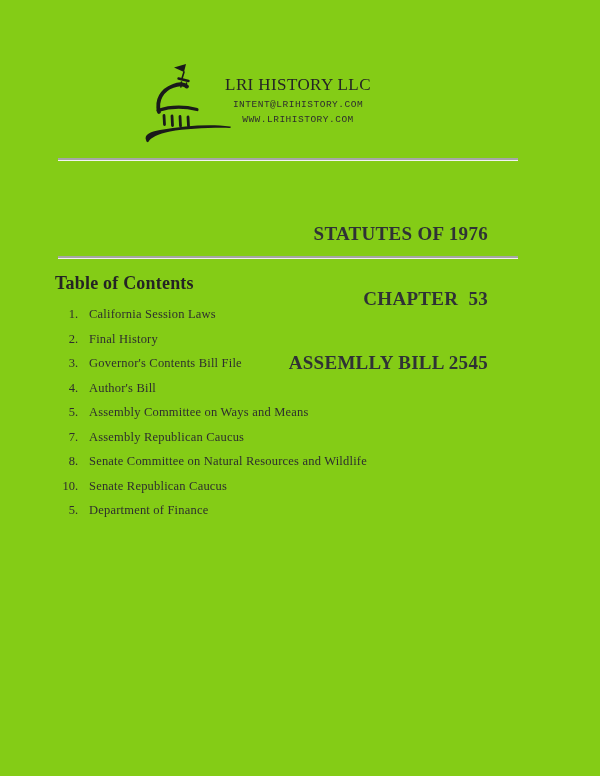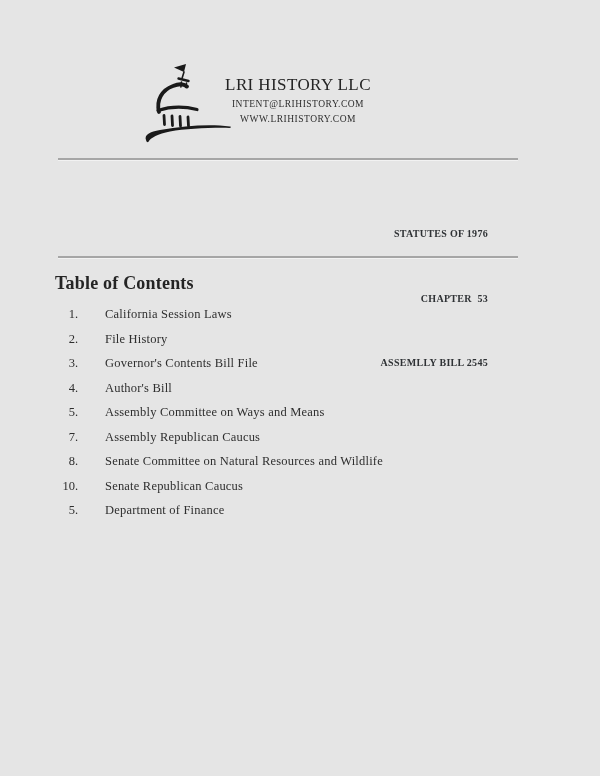--- a/index.html
+++ b/index.html
@@ -4,75 +4,75 @@
 <style>
   * { margin: 0; padding: 0; box-sizing: border-box; }
   html, body { background: #ffffff; }
   body {
     width: 600px; height: 776px;
     font-family: "Liberation Serif", "DejaVu Serif", serif;
     color: #2b2b2b;
     position: relative;
     overflow: hidden;
   }
-  .page { position: absolute; inset: 0; background: #e5e5e5; }
+  .page { position: absolute; inset: 0; background: #84cc16; }
 
   
   .logo {
     position: absolute; left: 138px; top: 60px;
     width: 100px; height: 88px;
   }
   .letterhead {
     position: absolute; left: 208px; top: 75px; width: 180px;
     text-align: center;
   }
   .company {
     font-size: 17px; line-height: 19px;
     letter-spacing: 0.4px; color: #242424;
   }
   .contact {
     font-size: 9.5px; line-height: 15px;
     letter-spacing: 0.5px; color: #2e2e2e;
   }
-  .contact-group { margin-top: 3px; }
+  .contact-group { margin-top: 3px; font-family: Liberation Mono, monospace; }
 
   
   .rule {
     position: absolute; left: 58px; width: 460px; height: 0;
     border: none; border-top: 2px solid #a6a6a6;
     box-shadow: 0 1px 0 #f2f2f2;
   }
   .rule-1 { top: 158px; }
   .rule-2 { top: 256px; }
 
   
   .case-block {
     position: absolute; top: 180px; right: 112px;
     text-align: right;
-    font-weight: bold; font-size: 10px; line-height: 21.5px;
+    font-weight: bold; font-size: 19px; line-height: 21.5px;
     letter-spacing: 0.3px; color: #2f3235;
     white-space: pre;
   }
 
   
   .toc-title {
     position: absolute; left: 55px; top: 273px;
     font-size: 18px; font-weight: bold;
     letter-spacing: 0.2px; color: #242424;
   }
   .toc-list { position: absolute; left: 0; top: 302px; width: 560px; }
   .toc-item {
     height: 24.5px; line-height: 24.5px;
     font-size: 12.5px; color: #2e2e2e;
     white-space: nowrap;
   }
   .toc-item .num {
     display: inline-block; width: 78px; text-align: right;
   }
-  .toc-item .lbl { margin-left: 27px; letter-spacing: 0.2px; }
+  .toc-item .lbl { margin-left: 11px; letter-spacing: 0.2px; }
 </style>
 </head>
 <body>
 
 <div class="page">
 
   <svg class="logo" viewBox="0 0 100 88" fill="none" stroke="#1a1a1a" stroke-linecap="round" stroke-linejoin="round">
 
     <path d="M48,4 L36,7.5 L46,12 Z" fill="#1a1a1a" stroke="none"></path>
     <path d="M46,12 L44,18.5" stroke-width="1.6"></path>
@@ -112,21 +112,21 @@
   <hr class="rule rule-2">
 
   <div class="toc-title">Table of Contents</div>
 
   <div class="toc-list">
 
   <div class="toc-item">
       <span class="num">1.</span><span class="lbl">California Session Laws</span>
     </div>
       <div class="toc-item">
-      <span class="num">2.</span><span class="lbl">File History</span>
+      <span class="num">2.</span><span class="lbl">Final History</span>
     </div>
       <div class="toc-item">
       <span class="num">3.</span><span class="lbl">Governor's Contents Bill File</span>
     </div>
       <div class="toc-item">
       <span class="num">4.</span><span class="lbl">Author's Bill</span>
     </div>
       <div class="toc-item">
       <span class="num">5.</span><span class="lbl">Assembly Committee on Ways and Means</span>
     </div>

